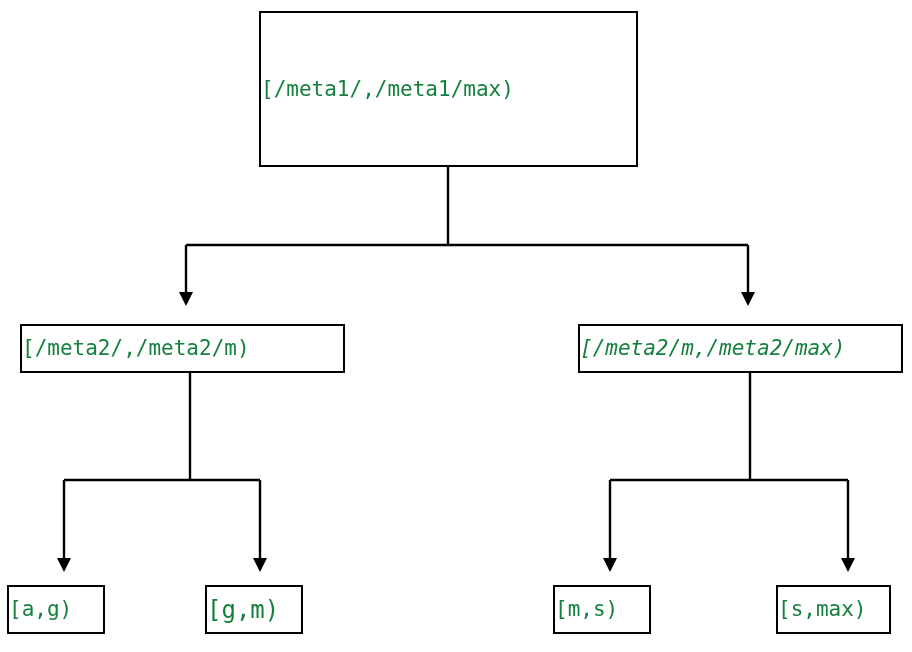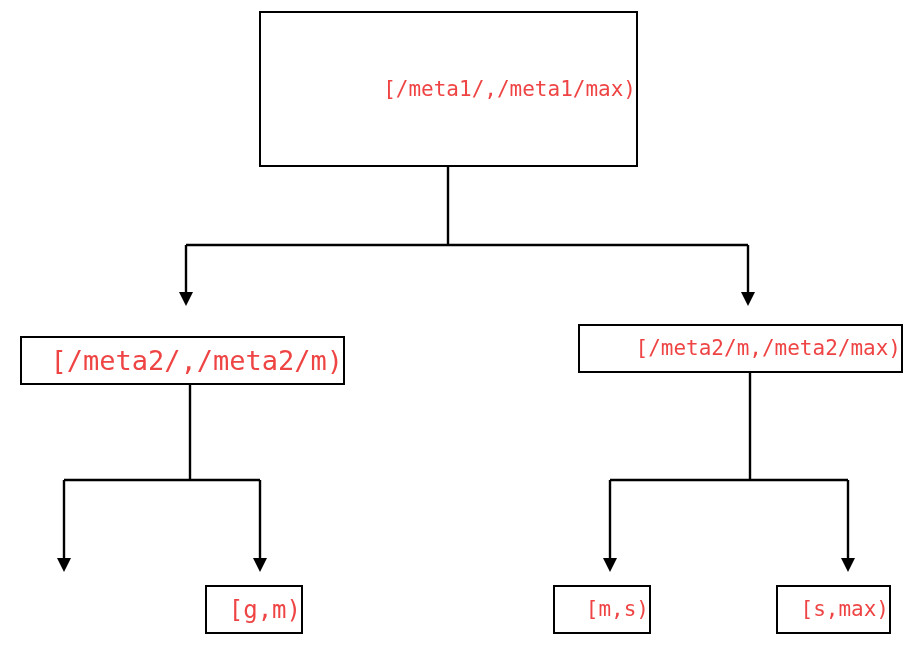--- a/index.html
+++ b/index.html
@@ -24,51 +24,52 @@
     height: 652px;
     pointer-events: none;
   }
   .node {
     position: absolute;
     box-sizing: border-box;
     border: 2px solid #000000;
     background: #ffffff;
     display: flex;
     align-items: center;
-    justify-content: flex-end;
-    color: #ef4444;
+    justify-content: flex-start;
+    color: #15803d;
     white-space: pre;
   }
   .node-label {
     display: block;
     line-height: 1;
     letter-spacing: 0px;
   }
   
   #node-root {
     left: 259px;
     top: 11px;
     width: 379px;
     height: 156px;
     font-size: 21px;
   }
   
   #node-mid-left {
     left: 20px;
-    top: 336px;
+    top: 324px;
     width: 325px;
     height: 49px;
-    font-size: 27px;
+    font-size: 21px;
   }
   #node-mid-right {
     left: 578px;
     top: 324px;
     width: 325px;
     height: 49px;
     font-size: 21px;
+    font-style: italic;
   }
   
   #node-leaf-ag {
     left: 7px;
     top: 585px;
     width: 98px;
     height: 49px;
     font-size: 21px;
   }
   #node-leaf-gm {
@@ -146,20 +147,23 @@
   </div>
 
   <div class="node" id="node-mid-left">
     <span class="node-label">[/meta2/,/meta2/m)</span>
   </div>
 
   <div class="node" id="node-mid-right">
     <span class="node-label">[/meta2/m,/meta2/max)</span>
   </div>
 
+  <div class="node" id="node-leaf-ag">
+    <span class="node-label">[a,g)</span>
+  </div>
 
   <div class="node" id="node-leaf-gm">
     <span class="node-label">[g,m)</span>
   </div>
 
   <div class="node" id="node-leaf-smax">
     <span class="node-label">[s,max)</span>
   </div>
 
   <div class="node" id="node-leaf-ms">

